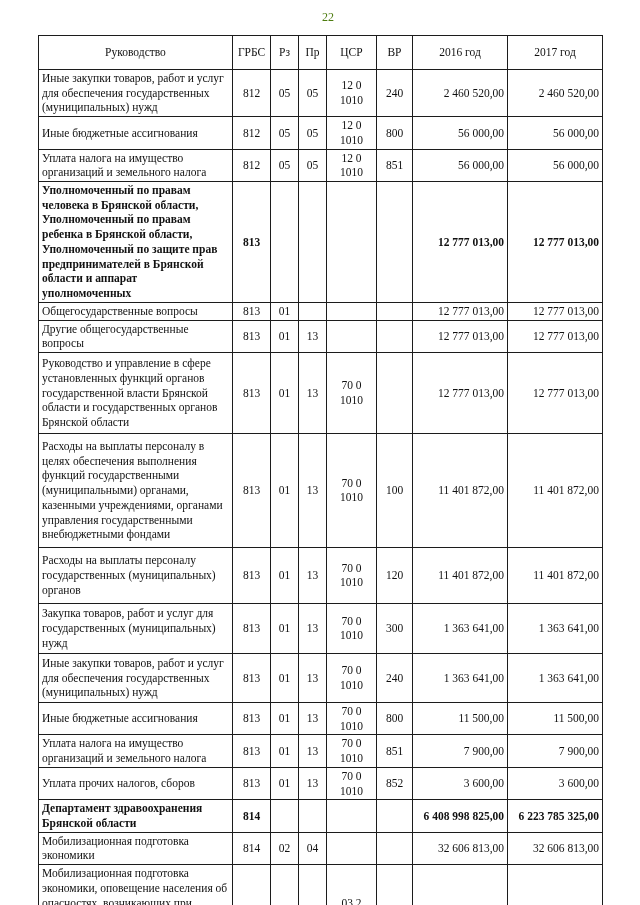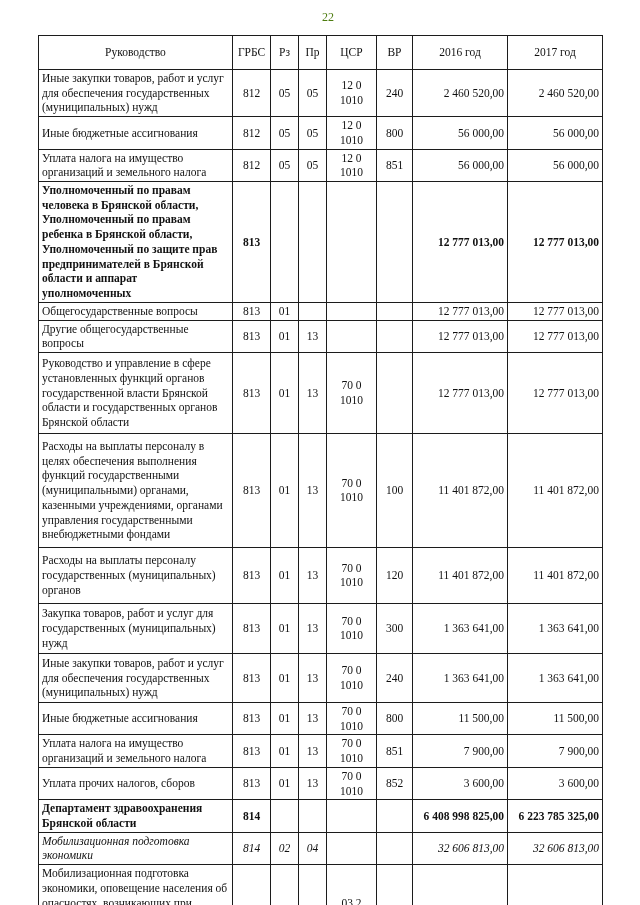--- a/index.html
+++ b/index.html
@@ -224,21 +224,21 @@
         <tr class="bold" style="height: 30px;">
           <td class="c-name">Департамент здравоохранения Брянской области</td>
           <td class="c-code">814</td>
           <td class="c-code"></td>
           <td class="c-code"></td>
           <td class="c-code"></td>
           <td class="c-code"></td>
           <td class="c-money">6 408 998 825,00</td>
           <td class="c-money">6 223 785 325,00</td>
         </tr>
-        <tr style="height: 30px; font-style: italic;">
+        <tr style="height: 30px;">
           <td class="c-name">Мобилизационная подготовка экономики</td>
           <td class="c-code">814</td>
           <td class="c-code">02</td>
           <td class="c-code">04</td>
           <td class="c-code"></td>
           <td class="c-code"></td>
           <td class="c-money">32 606 813,00</td>
           <td class="c-money">32 606 813,00</td>
         </tr>
         <tr style="height: 85px;">

